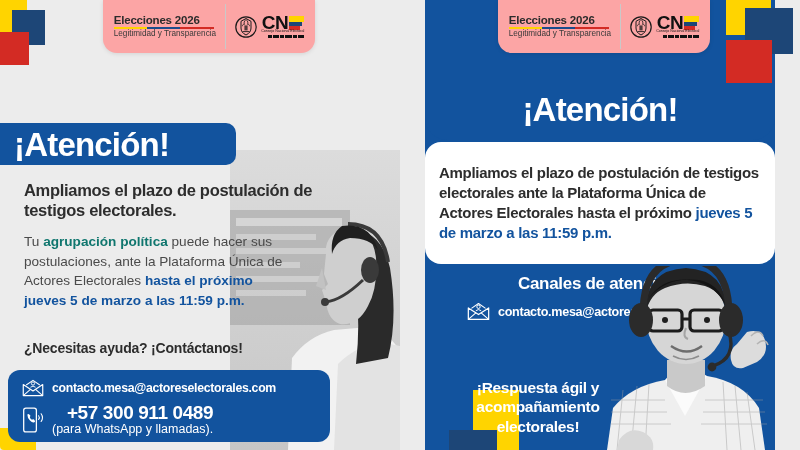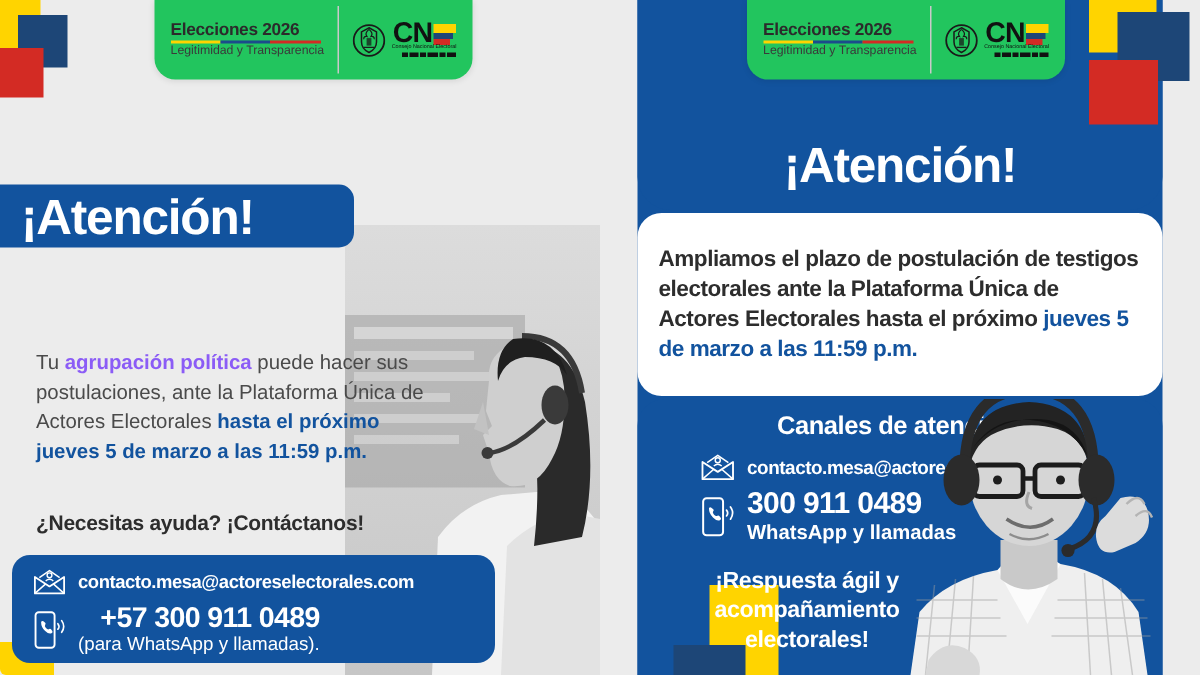--- a/index.html
+++ b/index.html
@@ -12,21 +12,21 @@
   .stage {
     position: relative;
     width: 800px; height: 450px;
     background: #ececec;
     overflow: hidden;
   }
 
   
   .logo-card {
     position: absolute;
-    background: #22c55e;
+    background: #fca5a5;
     border-radius: 0 0 14px 14px;
     display: flex;
     align-items: center;
     justify-content: center;
     gap: 9px;
     box-shadow: 0 1px 4px rgba(0,0,0,0.10);
     z-index: 30;
   }
   .logo-left { display: flex; flex-direction: column; align-items: flex-start; }
   .logo-el {
@@ -100,21 +100,21 @@
   }
   .l-body {
     position: absolute;
     left: 24px; top: 232px;
     width: 270px;
     font-size: 13.6px;
     color: #4a4a4a;
     line-height: 1.45;
     z-index: 12;
   }
-  .l-body b { color: #8b5cf6; }
+  .l-body b { color: #0f766e; }
   .l-body .blue { color: #12539e; font-weight: bold; }
   .l-help {
     position: absolute;
     left: 24px; top: 340px;
     font-size: 14px;
     font-weight: bold;
     color: #2d2d2d;
     letter-spacing: -0.2px;
     z-index: 12;
   }
@@ -315,20 +315,21 @@
             <i style="width:6px;height:3px;"></i>
           </div>
         </div>
       </div>
     </div>
 
     <div class="l-atencion">
       <span>¡Atención!</span>
     </div>
 
+    <div class="l-head">Ampliamos el plazo de postulación de testigos electorales.</div>
 
     <div class="l-body">
       <span>Tu </span><b>agrupación política</b><span> puede hacer sus postulaciones, ante la Plataforma Única de Actores Electorales </span><span class="blue">hasta el próximo jueves 5 de marzo a las 11:59 p.m.</span>
     </div>
 
     <div class="l-help">¿Necesitas ayuda? ¡Contáctanos!</div>
 
     <div class="l-contact">
       <div class="cline l-c1">
         <svg class="ico" width="22" height="18" viewBox="0 0 26 21">
@@ -423,32 +424,20 @@
         <svg class="ico" width="23" height="19" viewBox="0 0 26 21">
           <path d="M1.5 6.5 L13 14 L24.5 6.5 L24.5 19.5 L1.5 19.5 Z" fill="none" stroke="#fff" stroke-width="1.4" stroke-linejoin="round"></path>
           <path d="M1.5 19.5 L10 12 M24.5 19.5 L16 12" stroke="#fff" stroke-width="1.2"></path>
           <path d="M5 7 L13 1.5 L21 7" fill="none" stroke="#fff" stroke-width="1.2" stroke-linejoin="round"></path>
           <circle cx="13" cy="5.2" r="1.9" fill="none" stroke="#fff" stroke-width="1.1"></circle>
           <path d="M10 9.6 q3-2.6 6 0" fill="none" stroke="#fff" stroke-width="1.1"></path>
         </svg>
         <span class="mail">contacto.mesa@actoreselectorales.com</span>
       </div>
 
-      <div class="cline r-c2">
-        <svg class="ico" width="23" height="29" viewBox="0 0 26 32">
-          <rect x="2" y="2" width="15" height="28" rx="2.6" fill="none" stroke="#fff" stroke-width="1.5"></rect>
-          <path d="M6.4 9.6 q0.6-1.2 1.8-0.4 l1.4 1.1 q0.7 0.7 0 1.5 -0.8 1 0.6 2.6 1.5 1.6 2.5 0.9 0.9-0.6 1.5 0.1 l1 1.4 q0.7 1.2-0.6 1.8 -2.3 1-5.2-2 -3-3-3-6.6 z" fill="#fff"></path>
-          <path d="M19.6 11 q1.8 2.2 0 4.4" fill="none" stroke="#fff" stroke-width="1.3" stroke-linecap="round"></path>
-          <path d="M22.6 8.6 q3.2 4.6 0 9.2" fill="none" stroke="#fff" stroke-width="1.3" stroke-linecap="round"></path>
-        </svg>
-        <div>
-          <div class="r-phone-num">300 911 0489</div>
-          <div class="r-phone-sub">WhatsApp y llamadas</div>
-        </div>
-      </div>
 
       <div class="r-resp">¡Respuesta ágil y acompañamiento electorales!</div>
 
       <div class="sq" style="left:48px;top:124px;width:46px;height:60px;background:#ffd400;z-index:18;"></div>
       <div class="sq" style="left:24px;top:164px;width:48px;height:20px;background:#1d4677;z-index:19;"></div>
 
       <div class="r-photo">
         <svg width="196" height="210" viewBox="0 0 196 210" preserveAspectRatio="xMidYMax slice">
 
           <path d="M20 210 L26 168 Q44 146 78 140 L120 136 Q156 142 172 168 L178 210 Z" fill="#efefef"></path>

